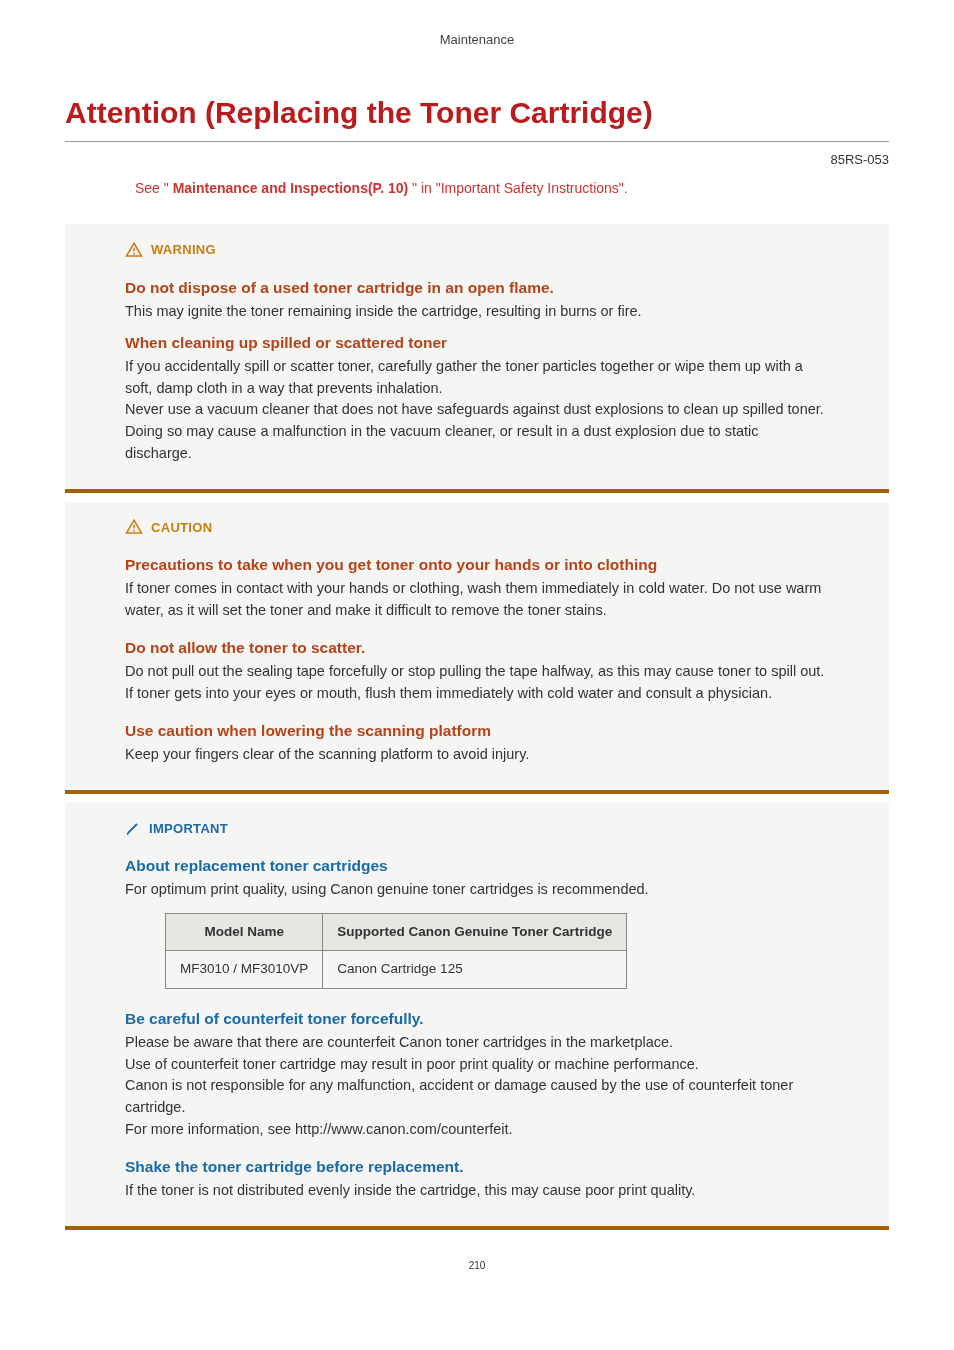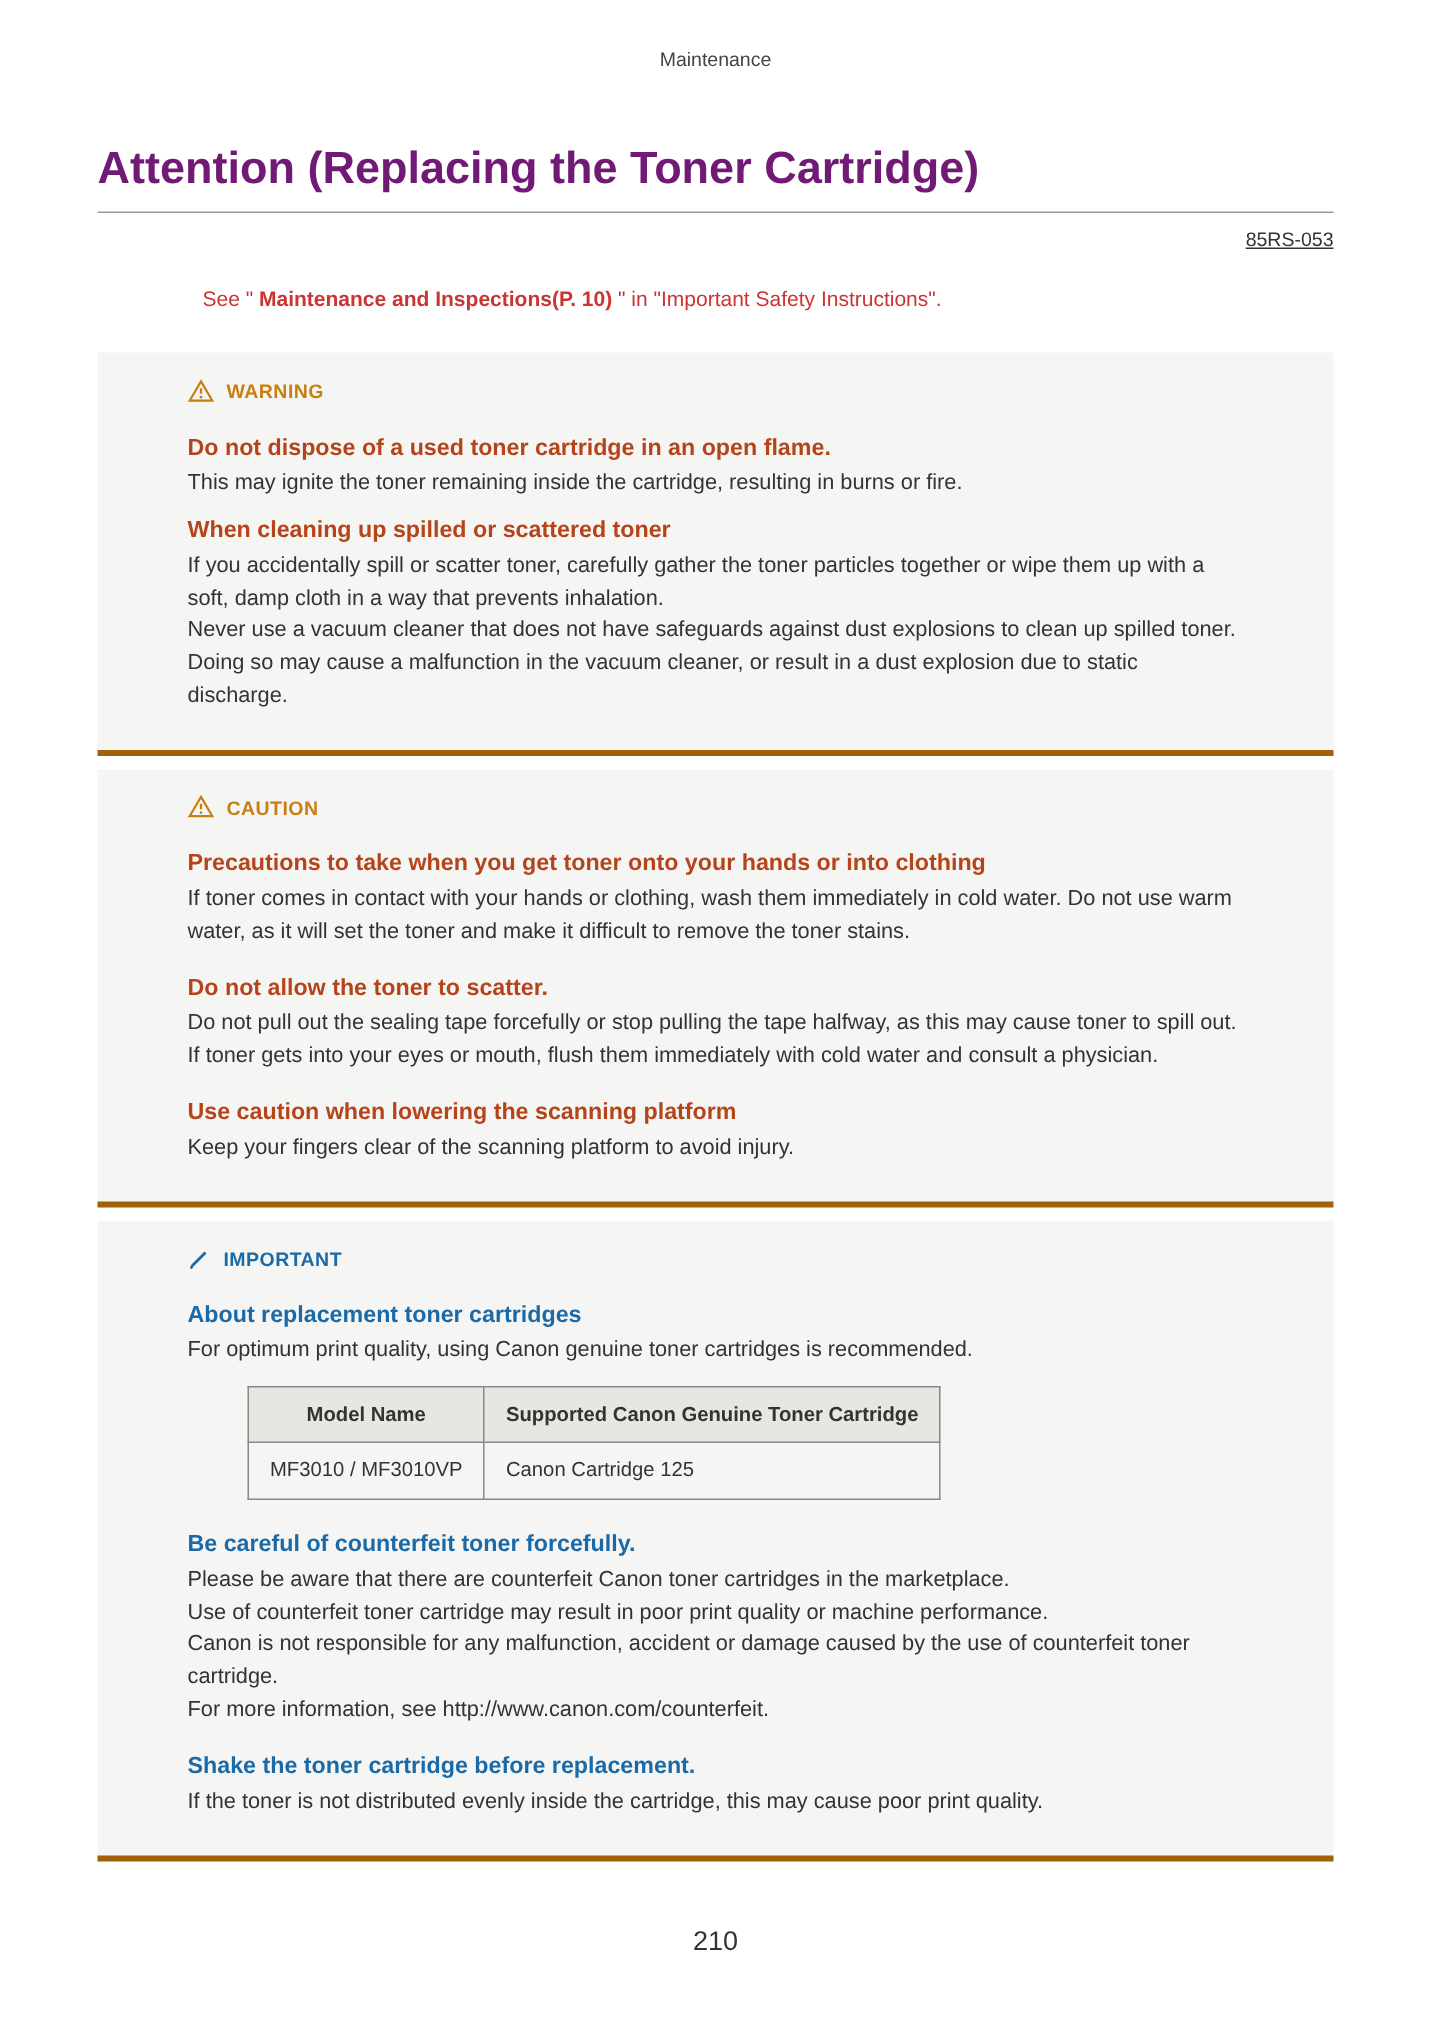--- a/index.html
+++ b/index.html
@@ -15,33 +15,32 @@
     .page {
       padding: 30px 65px 40px 65px;
     }
     .header-cat {
       text-align: center;
       font-size: 13px;
       color: #444;
       margin-bottom: 40px;
     }
     h1.page-title {
-      color: #701a75;
+      color: #b91c1c;
       font-size: 30px;
       font-weight: bold;
       border-bottom: 1px solid #999;
       padding-bottom: 6px;
       margin-bottom: 8px;
     }
     .doc-code {
       text-align: right;
       font-size: 13px;
       color: #333;
-      margin-bottom: 20px;
-      text-decoration: underline;
+      margin-bottom: 9px;
     }
     .see-line {
       color: #c33;
       padding-left: 70px;
       margin-bottom: 24px;
       font-size: 14px;
     }
     .see-line .bold { font-weight: bold; }
     .panel {
       background: #f5f5f3;
@@ -90,22 +89,22 @@
       padding: 8px 14px;
       text-align: left;
     }
     table.toner-table th {
       background: #e6e6e2;
       font-weight: bold;
       text-align: center;
     }
     .page-num {
       text-align: center;
-      font-size: 18px;
-      margin-top: 40px;
+      font-size: 10px;
+      margin-top: 28px;
       color: #333;
     }
   </style>
 </head>
 <body>
 
 <div class="page">
   <div class="header-cat">Maintenance</div>
 
   <h1 class="page-title">Attention (Replacing the Toner Cartridge)</h1>

